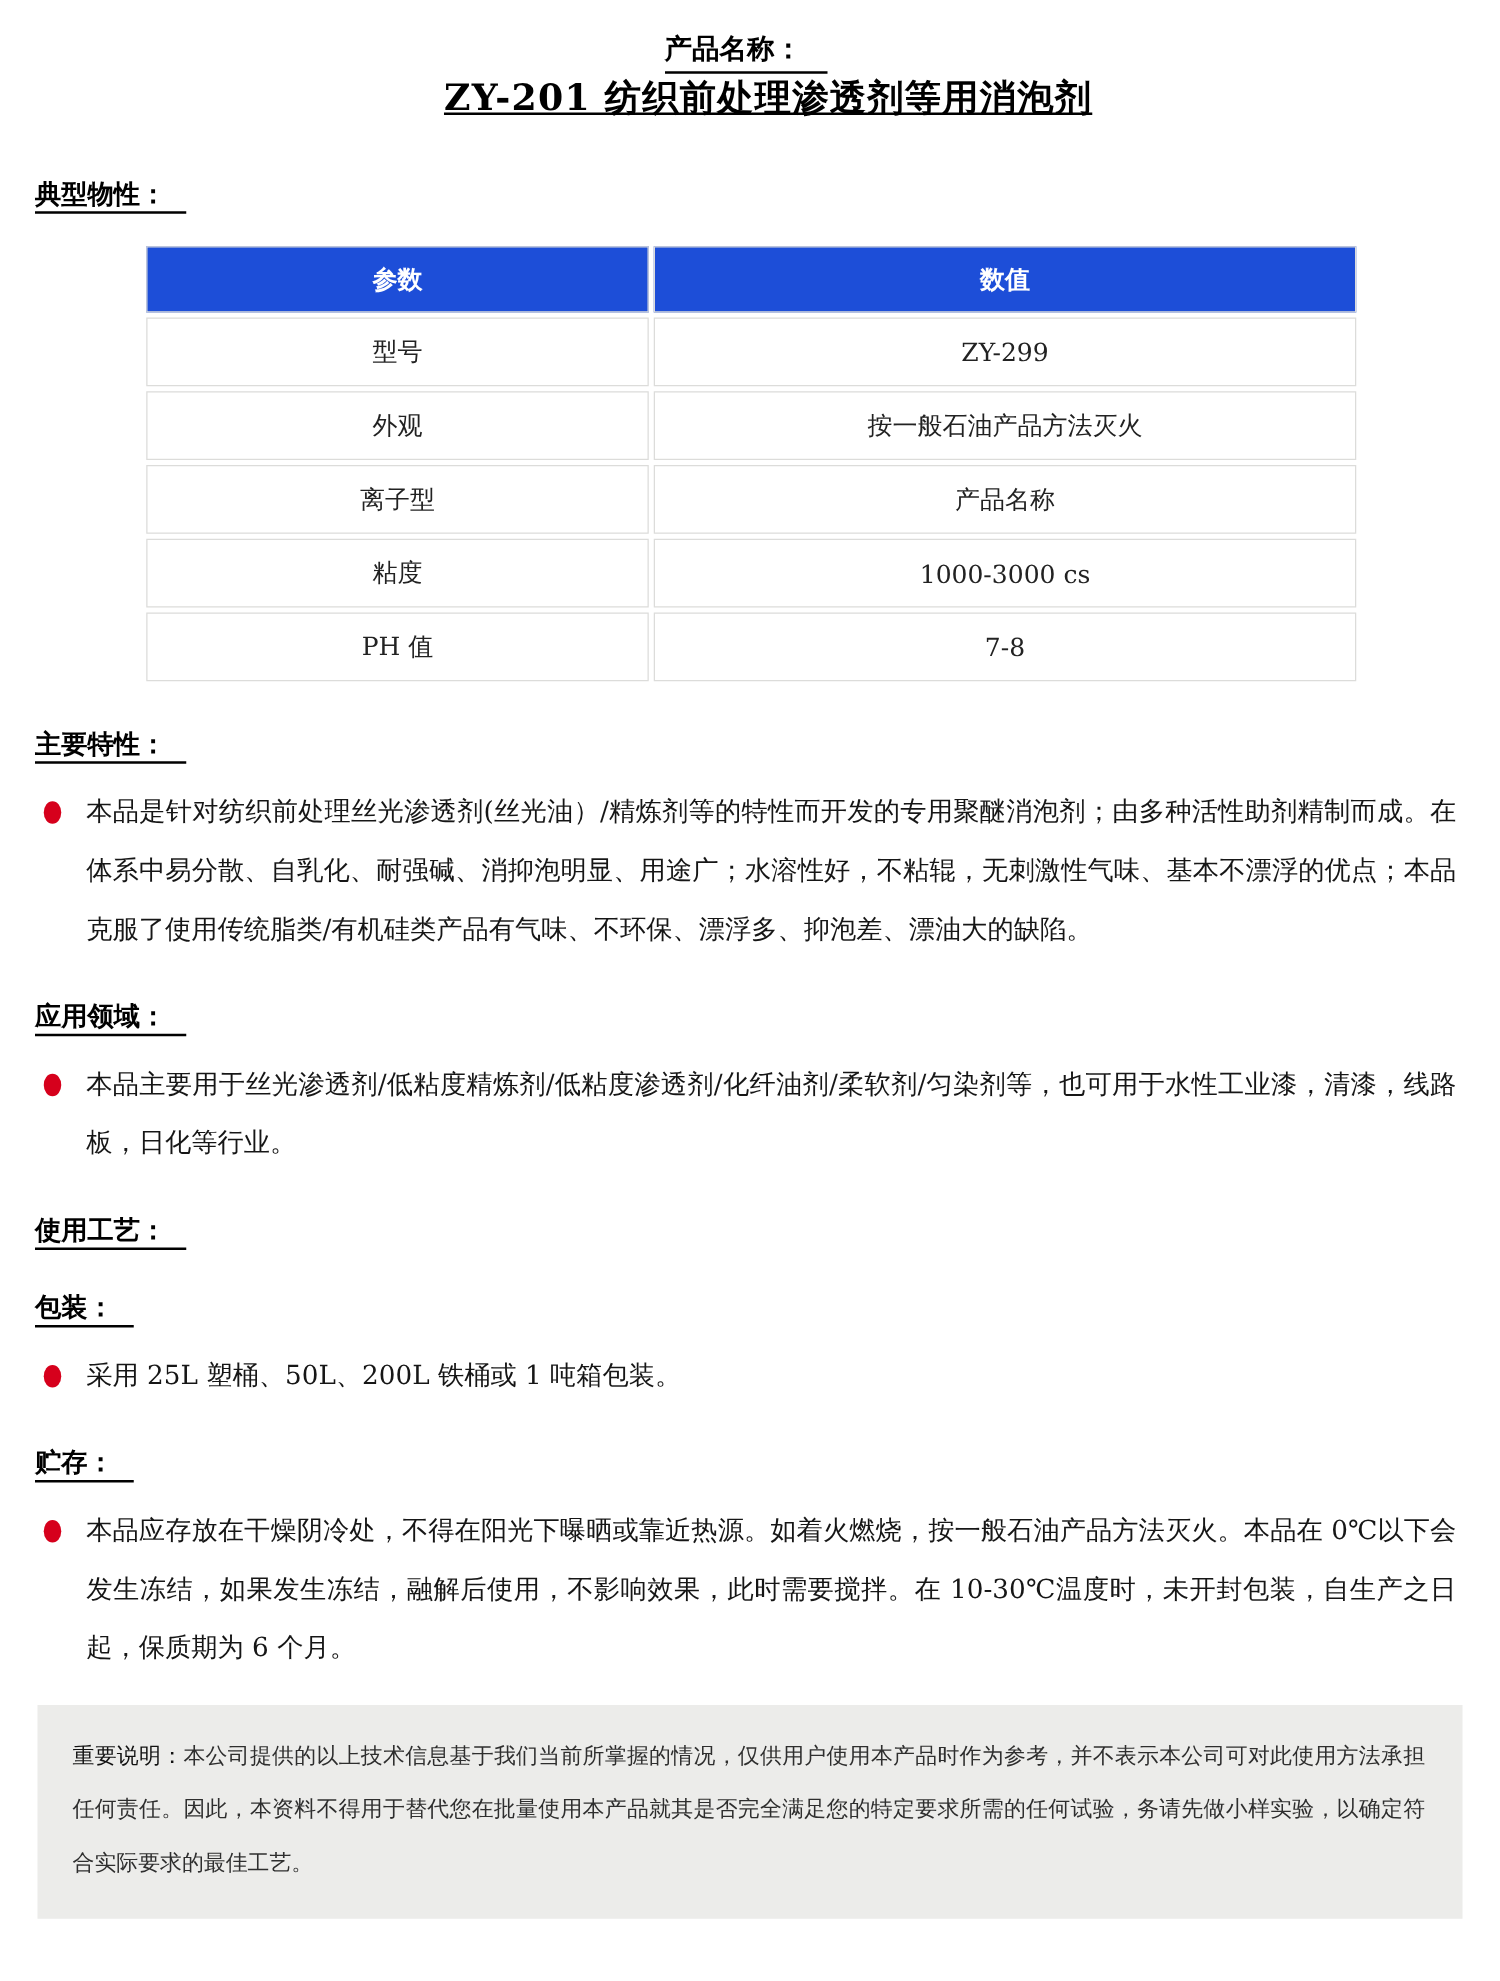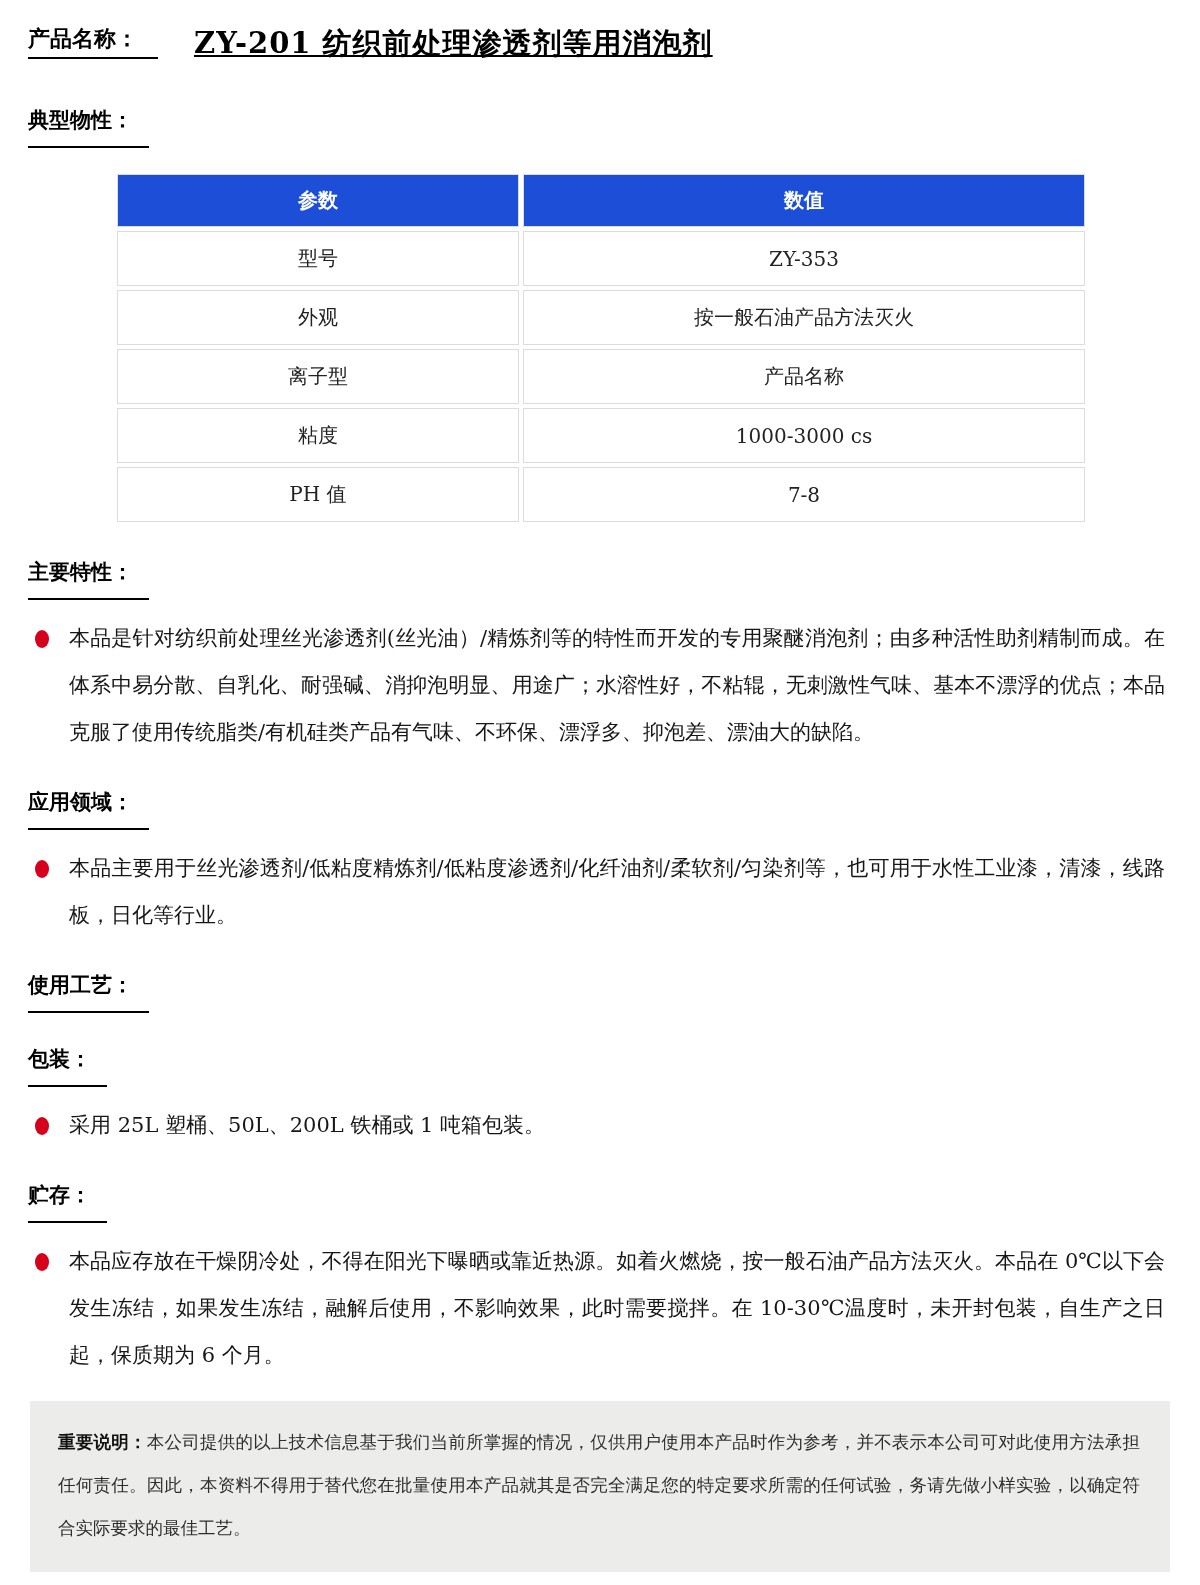--- a/index.html
+++ b/index.html
@@ -11,21 +11,22 @@
     font-family: "DejaVu Serif", "Liberation Serif", serif;
     color: #1c1c1c;
   }
   .page {
     padding: 24px 35px 0 28px;
   }
 
   
   .title-row {
     display: flex;
-    align-items: flex-start;
+    align-items: center;
+    flex-direction: column;
   }
   .product-label {
     font-size: 22px;
     font-weight: bold;
     color: #000;
     border-bottom: 2px solid #000;
     padding-right: 20px;
     padding-bottom: 3px;
     white-space: nowrap;
   }
@@ -39,21 +40,21 @@
   }
 
   
   .section-header {
     display: inline-block;
     font-size: 21px;
     font-weight: bold;
     color: #000;
     border-bottom: 2px solid #000;
     padding-right: 16px;
-    padding-bottom: 12px;
+    padding-bottom: 0;
   }
   .mt-big   { margin-top: 42px; }
   .mt-sec   { margin-top: 32px; }
 
   
   .spec-table-wrap { margin-top: 22px; margin-left: 85px; }
   table.spec {
     border-collapse: separate;
     border-spacing: 4px;
     width: 976px;
@@ -110,21 +111,21 @@
     width: 1140px;
     background: #ececea;
     padding: 20px 30px 22px 28px;
   }
   .notice-text {
     font-size: 17.5px;
     line-height: 43px;
     text-align: justify;
     color: #2e2e2e;
   }
-  .notice-label { font-weight: bold; color: #111; }
+  .notice-label { font-weight: normal; color: #111; }
 </style>
 </head>
 <body>
 
 <div class="page">
 
   <div class="title-row">
     <span class="product-label">产品名称：</span>
     <span class="product-title">ZY-201 纺织前处理渗透剂等用消泡剂</span>
   </div>
@@ -141,21 +142,21 @@
         </colgroup>
       <thead>
         <tr>
           <th>参数</th>
           <th>数值</th>
         </tr>
       </thead>
       <tbody>
         <tr>
           <td>型号</td>
-          <td>ZY-353</td>
+          <td>ZY-299</td>
         </tr>
         <tr>
           <td>外观</td>
           <td>按一般石油产品方法灭火</td>
         </tr>
         <tr>
           <td>离子型</td>
           <td>产品名称</td>
         </tr>
         <tr>

